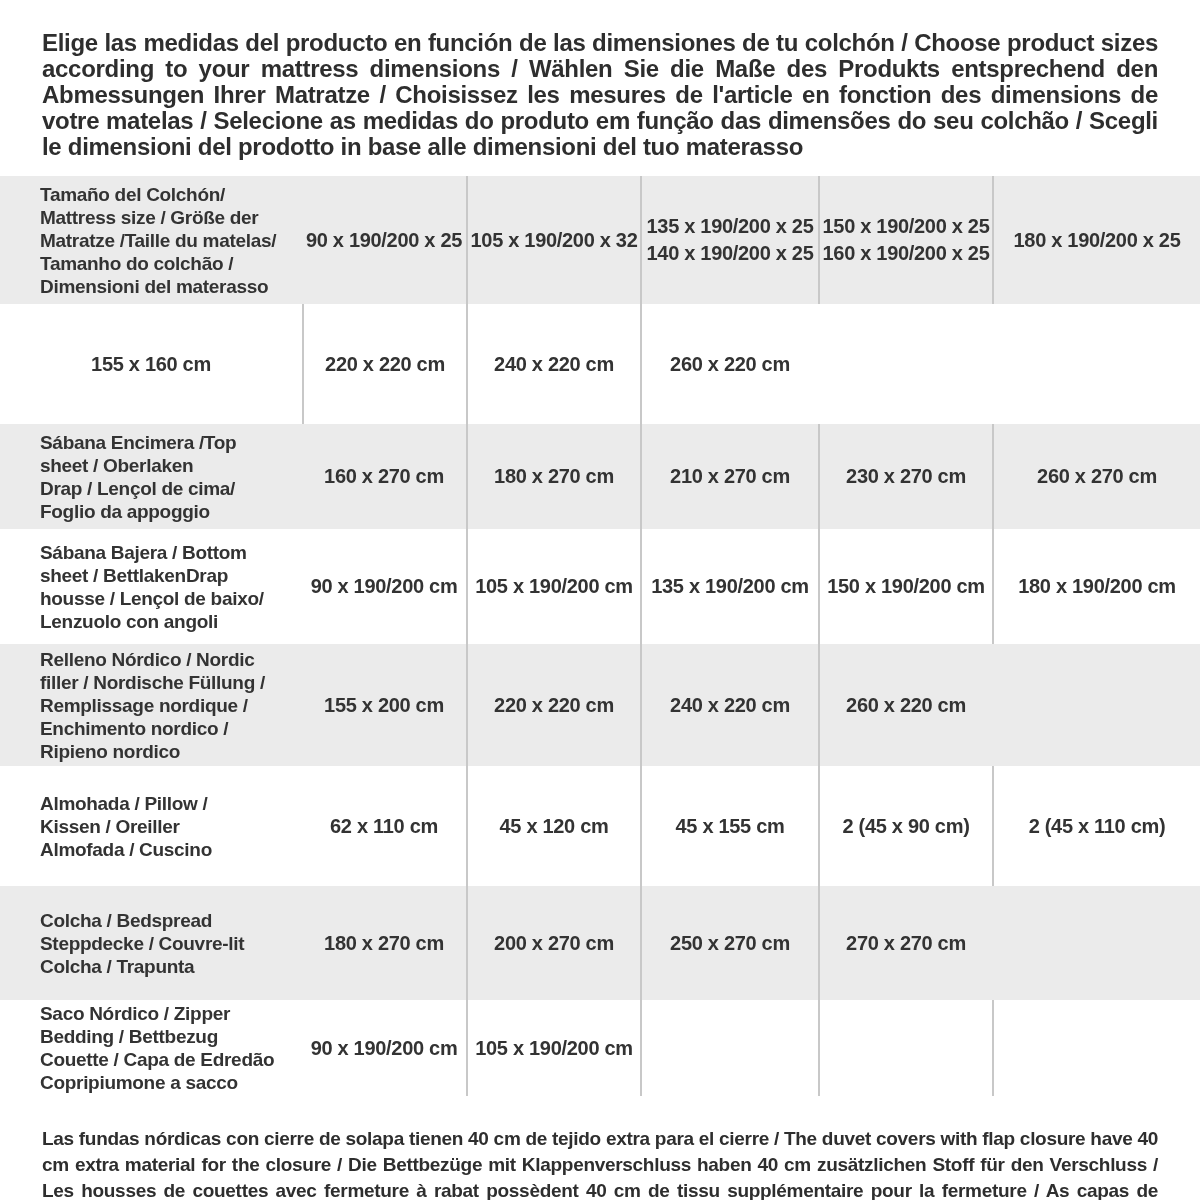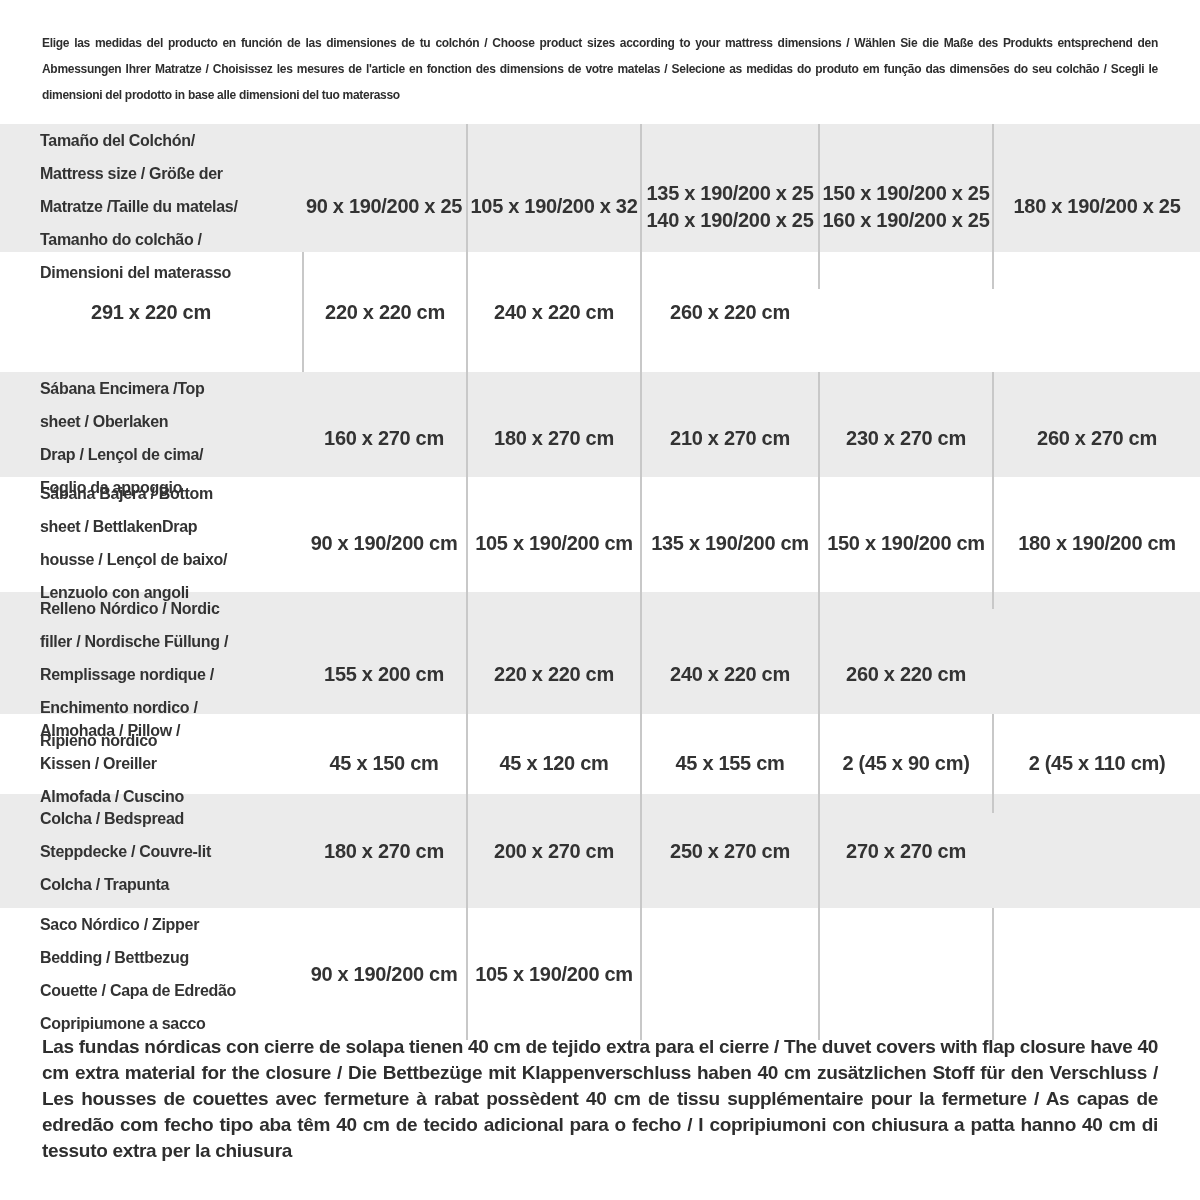--- a/index.html
+++ b/index.html
@@ -12,43 +12,43 @@
     width: 1200px;
     height: 1200px;
     background: #ffffff;
     font-family: "Liberation Sans", sans-serif;
     font-weight: 700;
     color: #303030;
     overflow: hidden;
   }
   .intro {
     margin: 30px 42px 16px 42px;
-    font-size: 12px;
+    font-size: 24px;
     line-height: 26px;
     letter-spacing: -0.3px;
     text-align: justify;
     color: #2e2e2e;
   }
   .size-table {
     width: 1200px;
   }
   .trow {
     display: grid;
     grid-template-columns: 302px 164px 174px 178px 174px 208px;
     width: 1200px;
   }
   .trow.shaded {
     background: #ebebeb;
   }
   .cell {
     display: flex;
     align-items: center;
     white-space: pre-line;
-    font-size: 16px;
-    line-height: 33px;
+    font-size: 19px;
+    line-height: 23px;
     letter-spacing: -0.3px;
     color: #333333;
     box-sizing: border-box;
   }
   .cell.label {
     justify-content: flex-start;
     padding-left: 40px;
     padding-right: 6px;
     text-align: left;
   }
@@ -88,21 +88,21 @@
       <div class="cell val">90 x 190/200 x 25</div>
       <div class="cell val d">105 x 190/200 x 32</div>
       <div class="cell val d">135 x 190/200 x 25
 140 x 190/200 x 25</div>
       <div class="cell val d">150 x 190/200 x 25
 160 x 190/200 x 25</div>
       <div class="cell val d">180 x 190/200 x 25</div>
     </div>
 
     <div class="trow" style="height:120px">
-      <div class="cell val">291 x 220 cm</div>
+      <div class="cell val">155 x 160 cm</div>
       <div class="cell val d">220 x 220 cm</div>
       <div class="cell val d">240 x 220 cm</div>
       <div class="cell val d">260 x 220 cm</div>
     </div>
 
     <div class="trow shaded" style="height:105px">
       <div class="cell label">Sábana Encimera /Top
 sheet / Oberlaken
 Drap / Lençol de cima/
 Foglio da appoggio</div>
@@ -130,25 +130,25 @@
 filler / Nordische Füllung /
 Remplissage nordique /
 Enchimento nordico /
 Ripieno nordico</div>
       <div class="cell val">155 x 200 cm</div>
       <div class="cell val d">220 x 220 cm</div>
       <div class="cell val d">240 x 220 cm</div>
       <div class="cell val d">260 x 220 cm</div>
     </div>
 
-    <div class="trow" style="height:80px">
+    <div class="trow" style="height:120px">
       <div class="cell label">Almohada  / Pillow /
 Kissen / Oreiller
 Almofada / Cuscino</div>
-      <div class="cell val">45 x 150 cm</div>
+      <div class="cell val">62 x 110 cm</div>
       <div class="cell val d">45 x 120 cm</div>
       <div class="cell val d">45 x 155 cm</div>
       <div class="cell val d">2 (45 x 90 cm)</div>
       <div class="cell val d">2 (45 x 110 cm)</div>
     </div>
 
     <div class="trow shaded" style="height:114px">
       <div class="cell label">Colcha / Bedspread
 Steppdecke / Couvre-lit
 Colcha / Trapunta</div>

